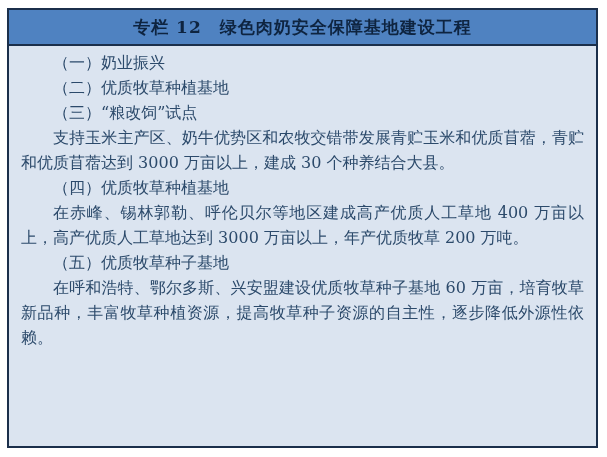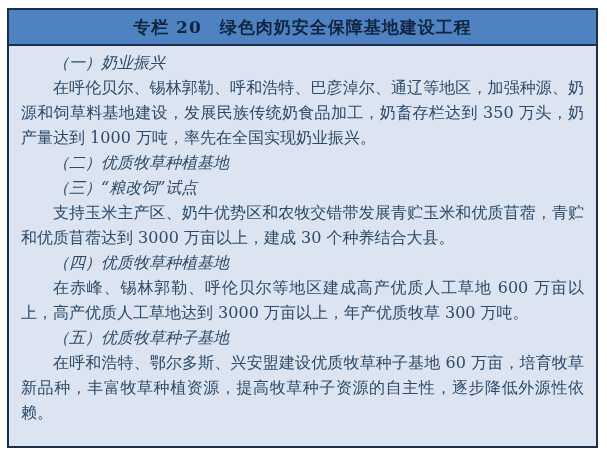--- a/index.html
+++ b/index.html
@@ -39,53 +39,51 @@
   .panel-body {
     padding: 4px 12px 0 12px;
     font-size: 16px;
     line-height: 25px;
     color: #2c4a6b;
     text-align: justify;
   }
   .section-heading {
     margin: 0;
     text-indent: 2em;
-    font-style: italic;
   }
   .section-paragraph {
     margin: 0;
     text-indent: 2em;
   }
 </style>
 </head>
 <body>
 
 <div class="panel">
   <div class="panel-header">
-    <span class="panel-title">专栏 20　绿色肉奶安全保障基地建设工程</span>
+    <span class="panel-title">专栏 12　绿色肉奶安全保障基地建设工程</span>
   </div>
   <div class="panel-body">
 
     <div>
       <p class="section-heading">（一）奶业振兴</p>
-      <p class="section-paragraph">在呼伦贝尔、锡林郭勒、呼和浩特、巴彦淖尔、通辽等地区，加强种源、奶源和饲草料基地建设，发展民族传统奶食品加工，奶畜存栏达到 350 万头，奶产量达到 1000 万吨，率先在全国实现奶业振兴。</p>
     </div>
 
     <div>
       <p class="section-heading">（二）优质牧草种植基地</p>
     </div>
 
     <div>
       <p class="section-heading">（三）“粮改饲”试点</p>
       <p class="section-paragraph">支持玉米主产区、奶牛优势区和农牧交错带发展青贮玉米和优质苜蓿，青贮和优质苜蓿达到 3000 万亩以上，建成 30 个种养结合大县。</p>
     </div>
 
     <div>
       <p class="section-heading">（四）优质牧草种植基地</p>
-      <p class="section-paragraph">在赤峰、锡林郭勒、呼伦贝尔等地区建成高产优质人工草地 600 万亩以上，高产优质人工草地达到 3000 万亩以上，年产优质牧草 300 万吨。</p>
+      <p class="section-paragraph">在赤峰、锡林郭勒、呼伦贝尔等地区建成高产优质人工草地 400 万亩以上，高产优质人工草地达到 3000 万亩以上，年产优质牧草 200 万吨。</p>
     </div>
 
     <div>
       <p class="section-heading">（五）优质牧草种子基地</p>
       <p class="section-paragraph">在呼和浩特、鄂尔多斯、兴安盟建设优质牧草种子基地 60 万亩，培育牧草新品种，丰富牧草种植资源，提高牧草种子资源的自主性，逐步降低外源性依赖。</p>
     </div>
 
   </div>
 </div>
 

